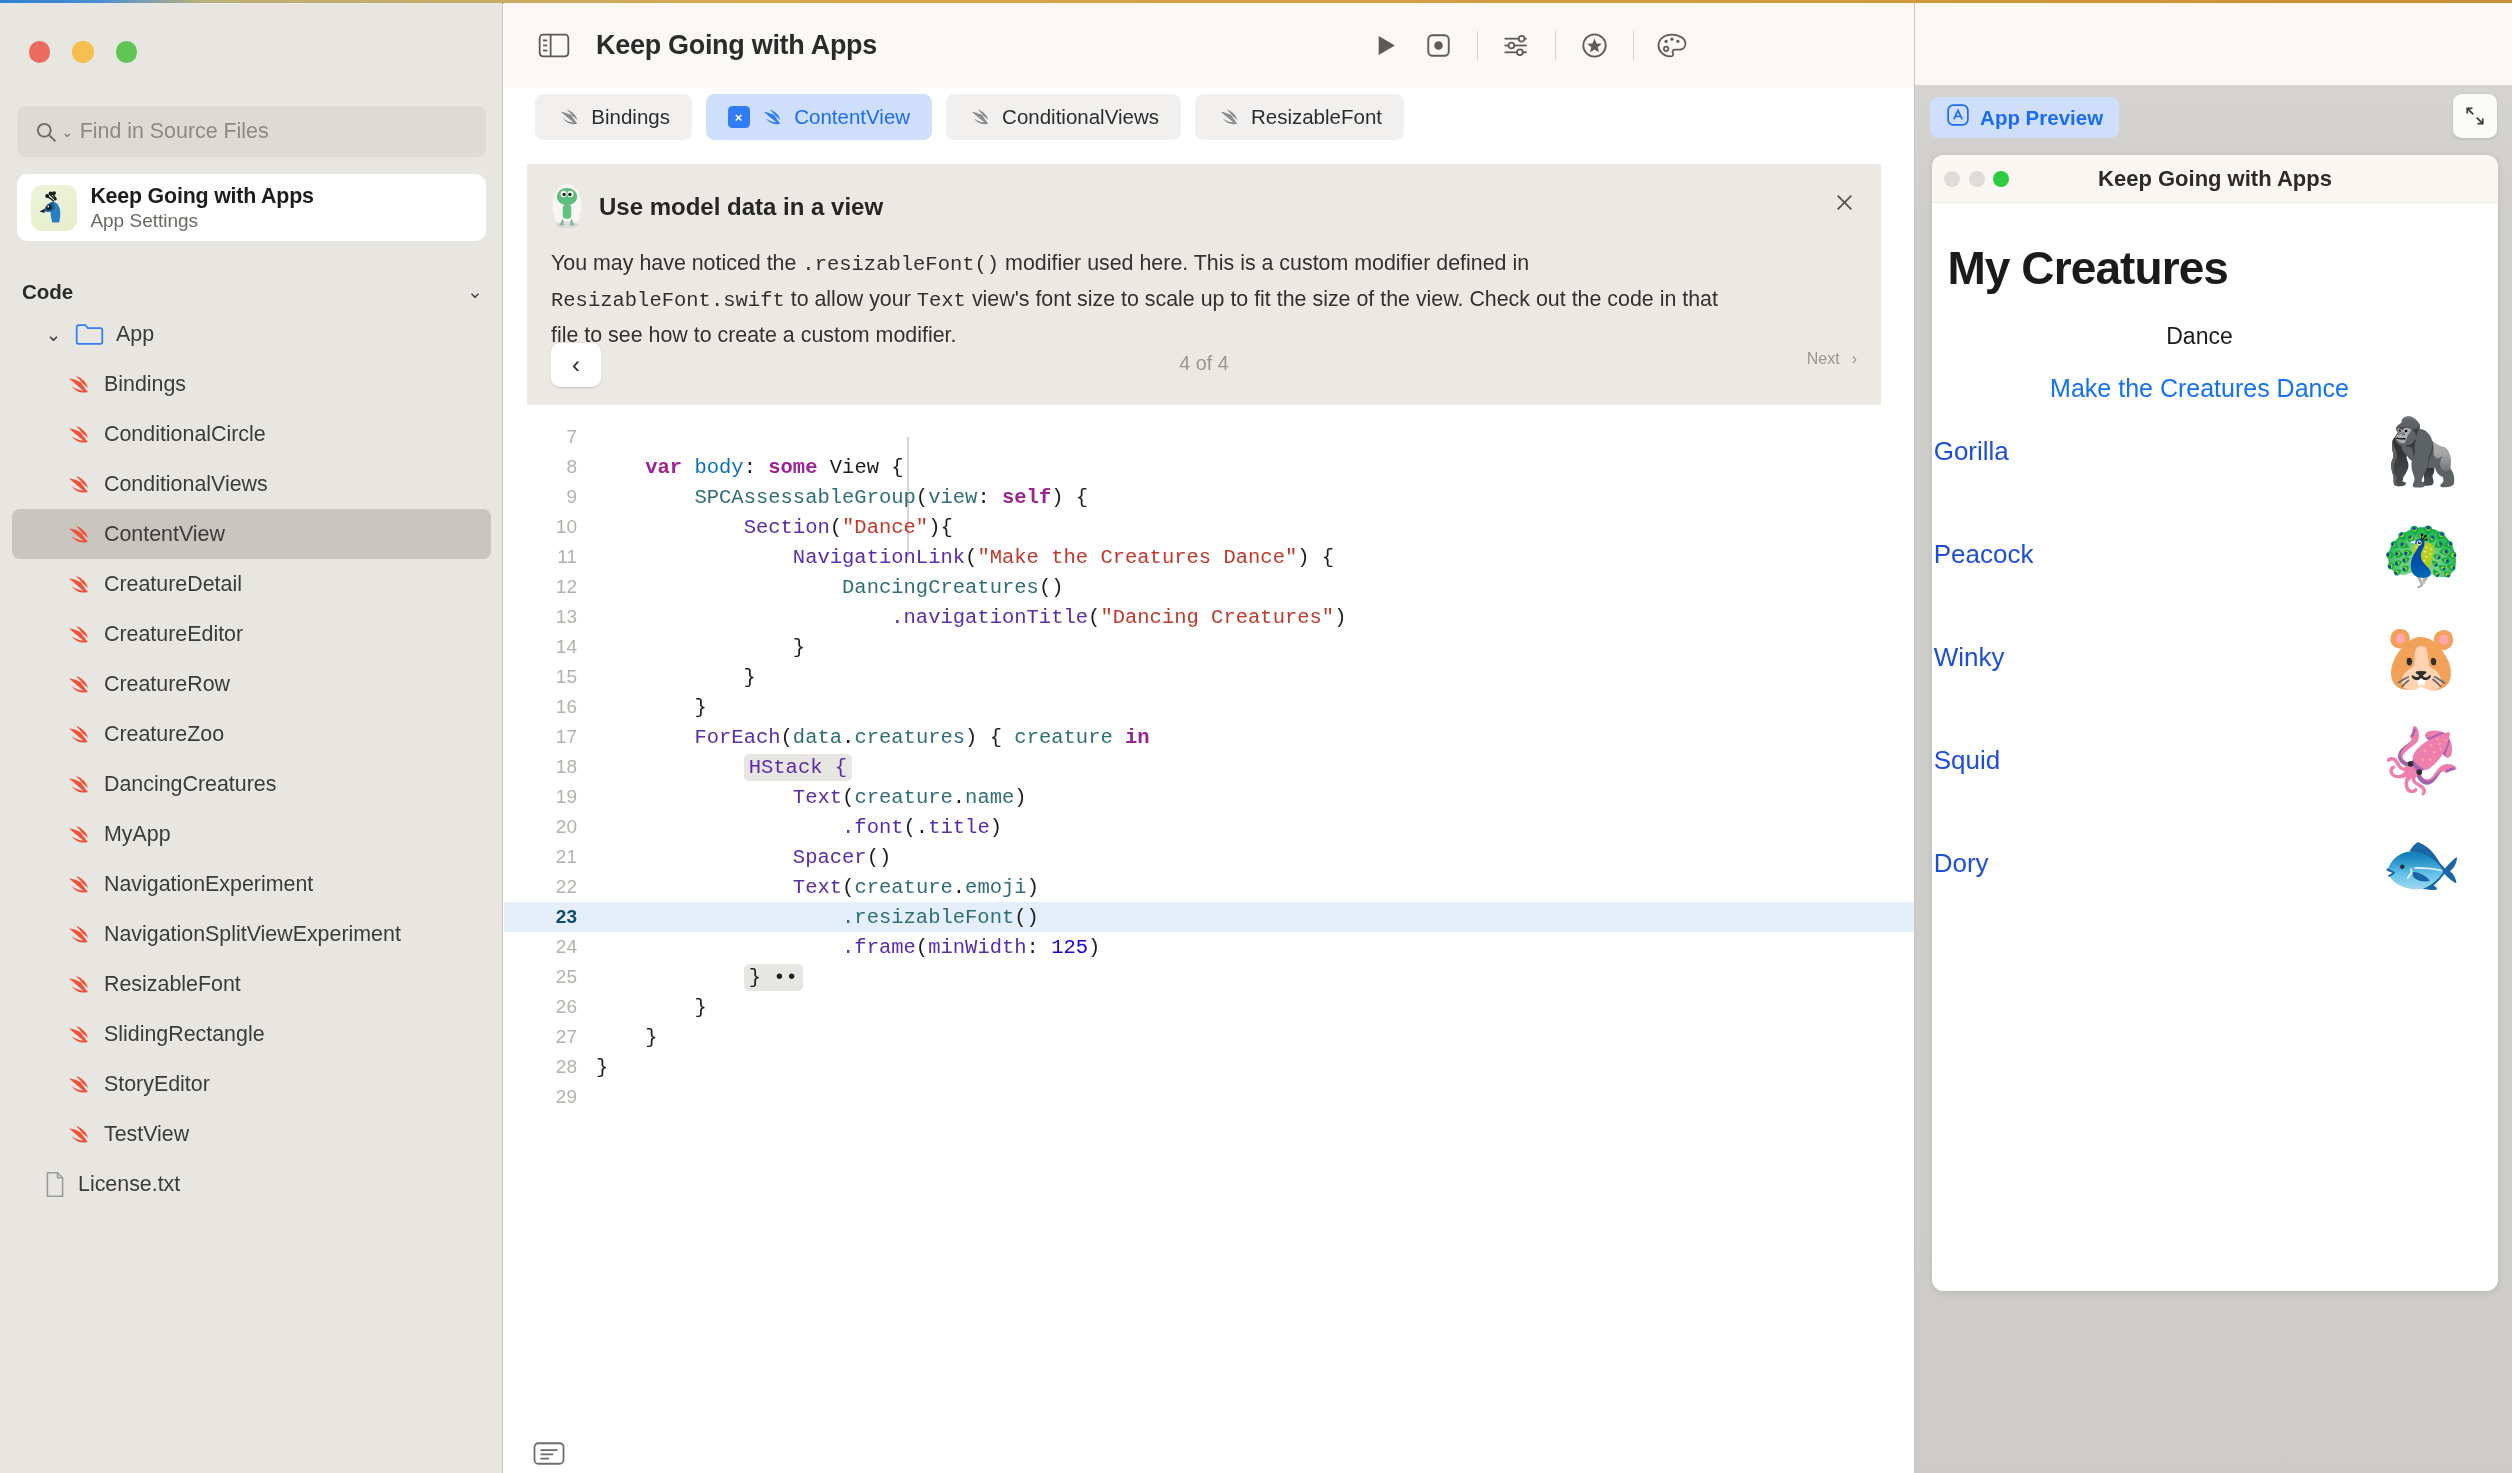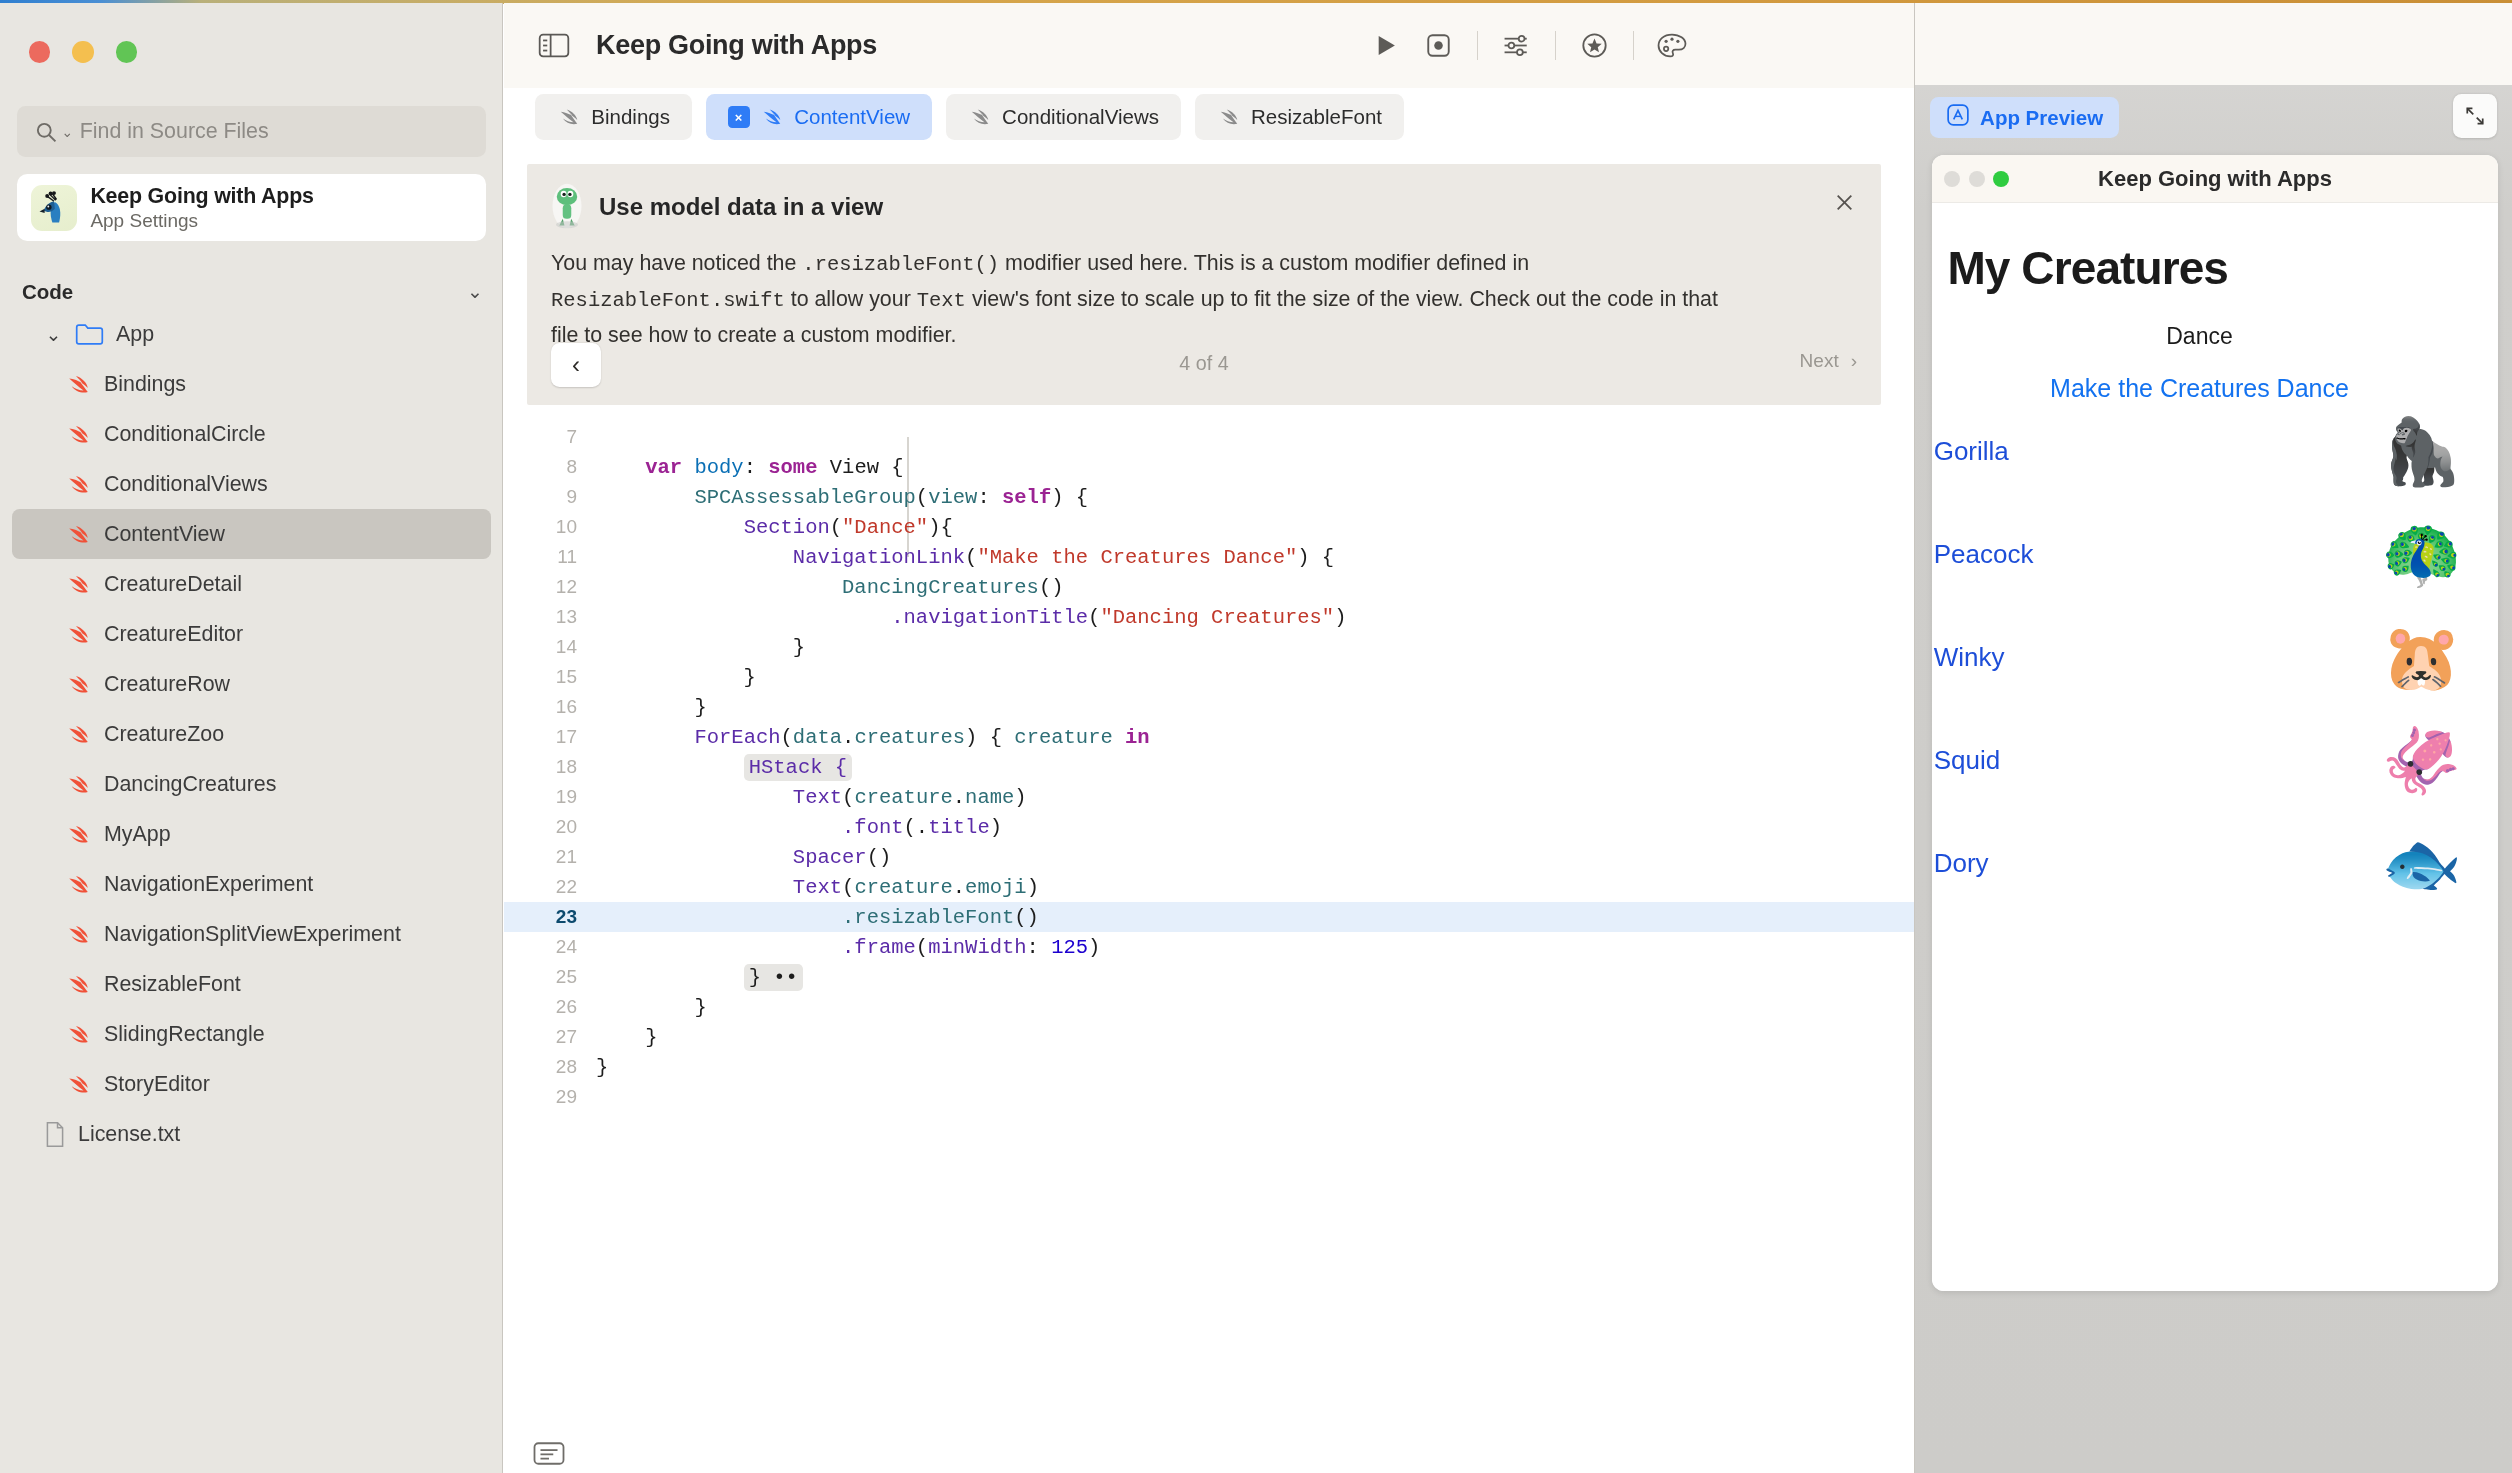--- a/index.html
+++ b/index.html
@@ -141,21 +141,21 @@
     box-shadow: 0 0.9px 1.7px rgba(0,0,0,.16);
     color: #2d2b28; font-size: 24px;
   }
   #page-count {
     position: absolute; left: 0; top: 8.5px; width: 1354px; text-align: center;
     font-size: 19.7px; color: #9a9791;
   }
   #next-btn {
     position: absolute; right: 24px; top: 6.8px;
     display: flex; align-items: center; gap: 12px;
-    font-size: 19px; color: #9a9791;
+    font-size: 16px; color: #9a9791;
   }
 
   
   #editor {
     position: absolute; left: 0; top: 419px; width: 1410px; height: 974px;
     font-family: "Liberation Mono", monospace;
   }
   .cline {
     position: relative; height: 30px; display: flex; align-items: center;
     font-size: 20.5px; white-space: pre;
@@ -381,20 +381,26 @@
         <span class="swift-icon"><svg width="27" height="27" viewBox="0 0 32 32">
             <path d="M5 9 C11 14 16 19 22 23 C17 23 12 21 8 18 C12 24 20 27 27 25 C24 21 21 16 17 12 C20 14 24 17 27 20 C26 14 20 8 13 6 C16 9 19 12 21 15 C16 12 10 9 5 9 Z" fill="#f05138"></path>
           </svg></span>
         <span class="label">SlidingRectangle</span>
       </div>
       <div class="tree-row child">
         <span class="swift-icon"><svg width="27" height="27" viewBox="0 0 32 32">
             <path d="M5 9 C11 14 16 19 22 23 C17 23 12 21 8 18 C12 24 20 27 27 25 C24 21 21 16 17 12 C20 14 24 17 27 20 C26 14 20 8 13 6 C16 9 19 12 21 15 C16 12 10 9 5 9 Z" fill="#f05138"></path>
           </svg></span>
         <span class="label">StoryEditor</span>
+      </div>
+      <div class="tree-row child">
+        <span class="swift-icon"><svg width="27" height="27" viewBox="0 0 32 32">
+            <path d="M5 9 C11 14 16 19 22 23 C17 23 12 21 8 18 C12 24 20 27 27 25 C24 21 21 16 17 12 C20 14 24 17 27 20 C26 14 20 8 13 6 C16 9 19 12 21 15 C16 12 10 9 5 9 Z" fill="#f05138"></path>
+          </svg></span>
+        <span class="label">TestView</span>
       </div>
       <div class="tree-row child2">
         <span class="txt-icon"><svg width="22" height="27" viewBox="0 0 26 32" fill="none" stroke="#9a9a9a" stroke-width="1.8">
             <path d="M4 2 H16 L22 8 V30 H4 Z"></path>
             <polyline points="16,2 16,8 22,8"></polyline>
           </svg></span>
         <span class="label">License.txt</span>
       </div>
     </div>
 </div>

